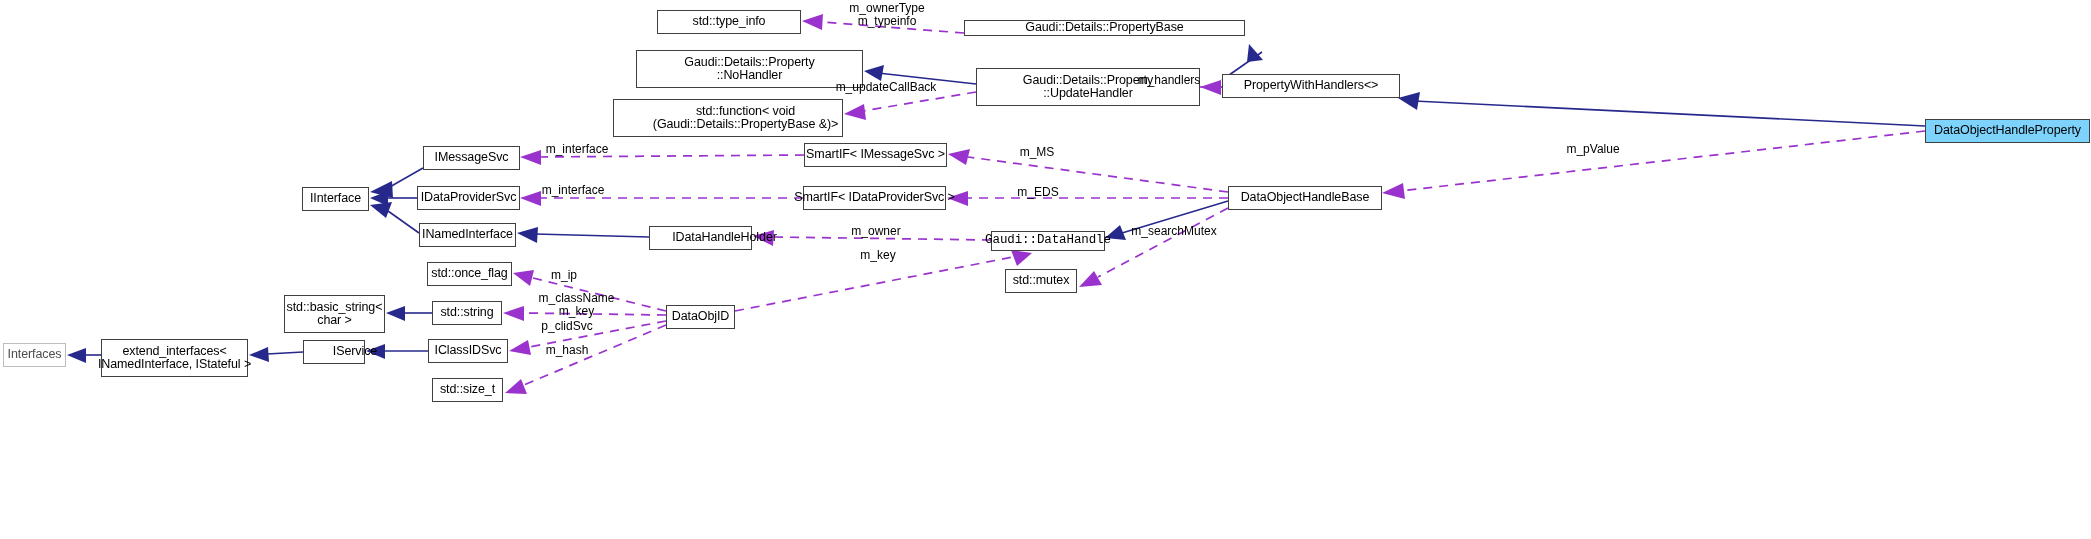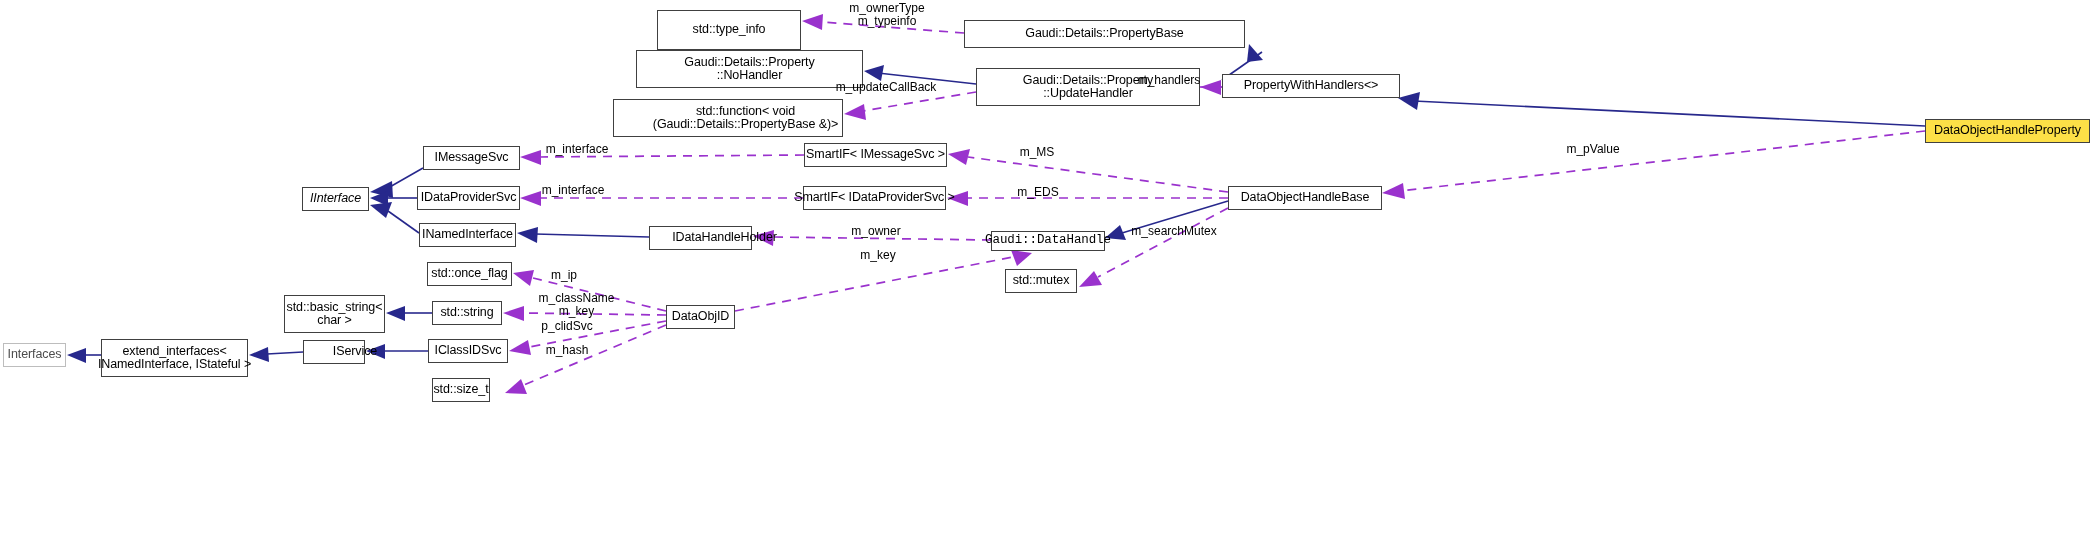--- a/index.html
+++ b/index.html
@@ -20,21 +20,21 @@
     font-size:12.5px;
     line-height:13.5px;
     display:flex;
     align-items:center;
     justify-content:center;
     text-align:center;
     white-space:pre;
     letter-spacing:-0.1px;
     z-index:5;
   }
-  .node.highlight{ background:#fde047; border-color:#404040; }
+  .node.highlight{ background:#7dd3fc; border-color:#404040; }
   .node.faint{ border-color:#bdbdbd; color:#4d4d4d; }
   .elabel{
     position:absolute;
     font-size:12px;
     line-height:13px;
     color:#000000;
     white-space:pre;
     text-align:center;
     z-index:6;
     background:transparent;
@@ -188,51 +188,51 @@
       <polygon class="usage-head" points="509,351 528,340 531,355"></polygon>
     </g>
 
     <g>
       <path class="usage" d="M666,325 L524,385"></path>
       <polygon class="usage-head" points="505,393 521,379 527,394"></polygon>
     </g>
   </svg>
 
   <div id="node-layer">
-      <div class="node" style="left: 657px; top: 10px; width: 144px; height: 40px;">std::type_info</div>
-      <div class="node" style="left: 964px; top: 20px; width: 281px; height: 28px;">Gaudi::Details::PropertyBase</div>
+      <div class="node" style="left: 657px; top: 10px; width: 144px; height: 24px;">std::type_info</div>
+      <div class="node" style="left: 964px; top: 20px; width: 281px; height: 16px;">Gaudi::Details::PropertyBase</div>
       <div class="node" style="left: 636px; top: 50px; width: 227px; height: 38px;">Gaudi::Details::Property
 ::NoHandler</div>
       <div class="node" style="left: 976px; top: 68px; width: 224px; height: 38px;">Gaudi::Details::Property
 ::UpdateHandler</div>
       <div class="node" style="left: 1222px; top: 74px; width: 178px; height: 24px;">PropertyWithHandlers&lt;&gt;</div>
       <div class="node" style="left: 613px; top: 99px; width: 230px; height: 38px; padding-left: 35px;">std::function&lt; void
 (Gaudi::Details::PropertyBase &amp;)&gt;</div>
       <div class="node highlight" style="left: 1925px; top: 119px; width: 165px; height: 24px;">DataObjectHandleProperty</div>
       <div class="node" style="left: 423px; top: 146px; width: 97px; height: 24px;">IMessageSvc</div>
       <div class="node" style="left: 804px; top: 143px; width: 143px; height: 24px;">SmartIF&lt; IMessageSvc &gt;</div>
-      <div class="node" style="left: 302px; top: 187px; width: 67px; height: 24px; font-style: italic;">IInterface</div>
+      <div class="node" style="left: 302px; top: 187px; width: 67px; height: 24px;">IInterface</div>
       <div class="node" style="left: 417px; top: 186px; width: 103px; height: 24px;">IDataProviderSvc</div>
       <div class="node" style="left: 803px; top: 186px; width: 143px; height: 24px;">SmartIF&lt; IDataProviderSvc &gt;</div>
       <div class="node" style="left: 1228px; top: 186px; width: 154px; height: 24px;">DataObjectHandleBase</div>
       <div class="node" style="left: 419px; top: 223px; width: 97px; height: 24px;">INamedInterface</div>
       <div class="node" style="left: 649px; top: 226px; width: 103px; height: 24px; padding-left: 48px;">IDataHandleHolder</div>
       <div class="node" style="left: 991px; top: 231px; width: 114px; height: 20px; font-family: Liberation Mono, monospace;">Gaudi::DataHandle</div>
       <div class="node" style="left: 427px; top: 262px; width: 85px; height: 24px;">std::once_flag</div>
       <div class="node" style="left: 1005px; top: 269px; width: 72px; height: 24px;">std::mutex</div>
       <div class="node" style="left: 284px; top: 295px; width: 101px; height: 38px;">std::basic_string&lt;
 char &gt;</div>
       <div class="node" style="left: 432px; top: 301px; width: 70px; height: 24px;">std::string</div>
       <div class="node" style="left: 666px; top: 305px; width: 69px; height: 24px;">DataObjID</div>
       <div class="node faint" style="left: 3px; top: 343px; width: 63px; height: 24px;">Interfaces</div>
       <div class="node" style="left: 101px; top: 339px; width: 147px; height: 38px;">extend_interfaces&lt;
 INamedInterface, IStateful &gt;</div>
       <div class="node" style="left: 303px; top: 340px; width: 62px; height: 24px; padding-left: 42px;">IService</div>
       <div class="node" style="left: 428px; top: 339px; width: 80px; height: 24px;">IClassIDSvc</div>
-      <div class="node" style="left: 432px; top: 378px; width: 58px; height: 24px;">std::size_t</div>
+      <div class="node" style="left: 432px; top: 378px; width: 71px; height: 24px;">std::size_t</div>
     </div>
   <div id="label-layer">
       <div class="elabel" style="left: 832px; top: 2px; width: 110px;">m_ownerType
 m_typeinfo</div>
       <div class="elabel" style="left: 830px; top: 81px; width: 112px;">m_updateCallBack</div>
       <div class="elabel" style="left: 1132px; top: 74px; width: 74px;">m_handlers</div>
       <div class="elabel" style="left: 1560px; top: 143px; width: 66px;">m_pValue</div>
       <div class="elabel" style="left: 538px; top: 143px; width: 78px;">m_interface</div>
       <div class="elabel" style="left: 1014px; top: 146px; width: 46px; text-align: center;">m_MS</div>
       <div class="elabel" style="left: 534px; top: 184px; width: 78px;">m_interface</div>

